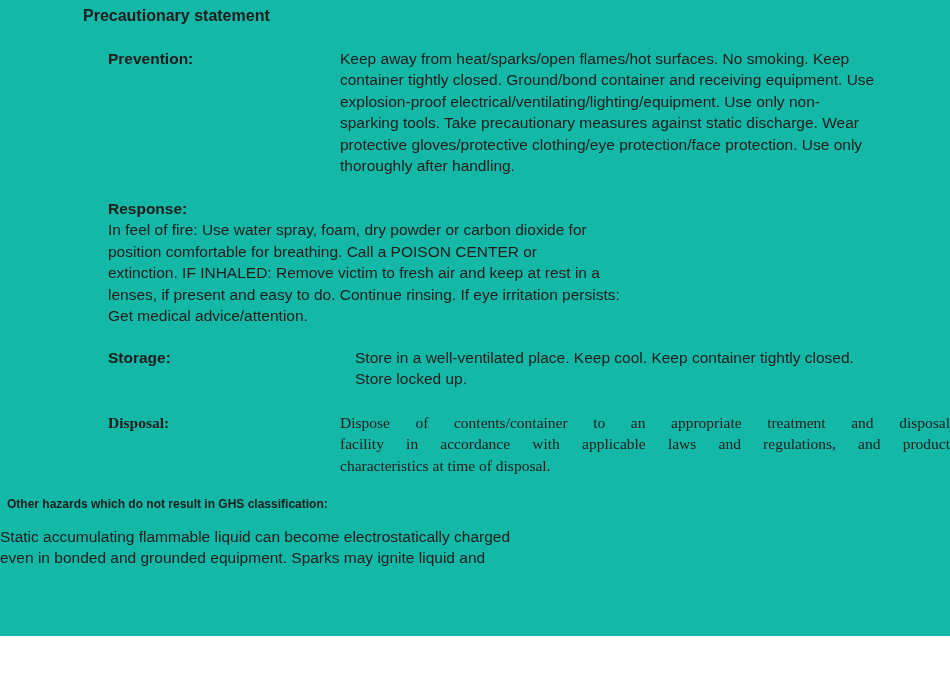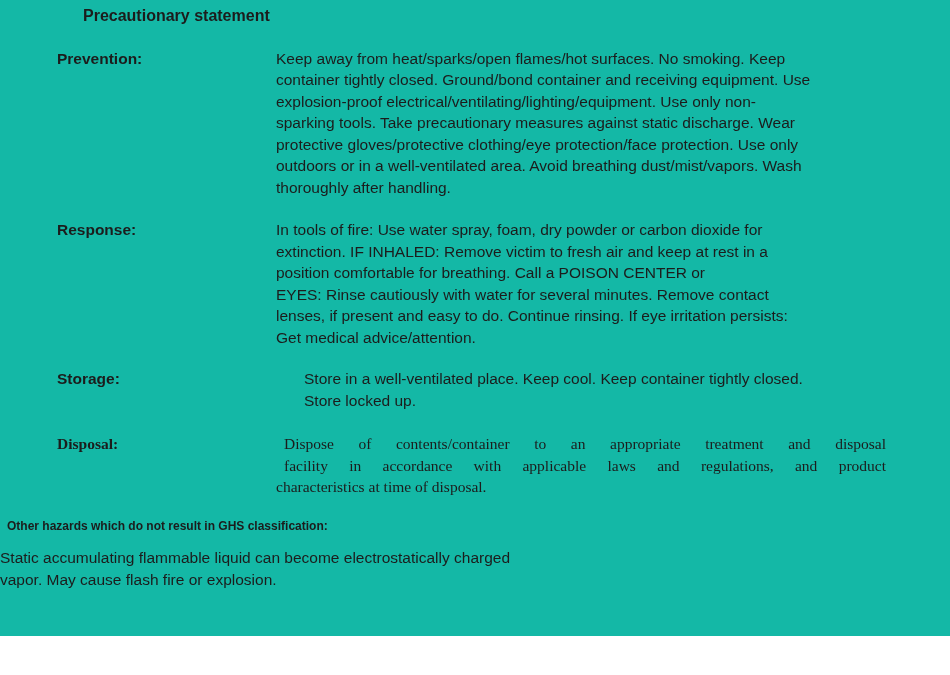--- a/index.html
+++ b/index.html
@@ -15,26 +15,26 @@
     line-height: 21.5px;
     padding-top: 5px;
     overflow: hidden;
   }
   .doc-title {
     margin-left: 83px;
     margin-bottom: 21px;
     font-weight: bold;
     font-size: 16px;
   }
-  .row { display: flex; padding-left: 57px; align-items: flex-start; }
+  .row { display: flex; padding-left: 108px; align-items: flex-start; justify-content: space-between; }
   .row-label { width: 219px; flex: none; font-weight: bold; }
   .row-text { width: 610px; flex: none; }
   .row-text > div, .tail-text > div { white-space: nowrap; }
-  .row-text > div.jl { white-space: normal; text-align: justify; text-align-last: justify; margin-left: 8px; }
-  .row-response { margin-top: 21px; }
+  .row-text > div.jl { white-space: normal; text-align: justify; text-align-last: justify; }
+  .row-response { margin-top: 21px; flex-direction: column; }
   .row-storage  { margin-top: 20px; gap: 28px; }
   .row-disposal { margin-top: 22px; font-family: Liberation Serif, serif; }
   .other-heading {
     margin-top: 18px;
     margin-left: 7px;
     font-weight: bold;
     font-size: 12px;
   }
   .tail-text {
     margin-top: 10px;
@@ -49,32 +49,30 @@
   <div class="doc-title">Precautionary statement</div>
 
   <div class="row">
     <div class="row-label">Prevention:</div>
     <div class="row-text">
         <div>Keep away from heat/sparks/open flames/hot surfaces. No smoking. Keep</div>
         <div>container tightly closed. Ground/bond container and receiving equipment. Use</div>
         <div>explosion-proof electrical/ventilating/lighting/equipment. Use only non-</div>
         <div>sparking tools. Take precautionary measures against static discharge. Wear</div>
         <div>protective gloves/protective clothing/eye protection/face protection. Use only</div>
-        <div>outdoors or in a well-ventilated area. Avoid breathing dust/mist/vapors. Wash</div>
         <div>thoroughly after handling.</div>
       </div>
   </div>
 
   <div class="row row-response">
     <div class="row-label">Response:</div>
     <div class="row-text">
-        <div>In tools of fire: Use water spray, foam, dry powder or carbon dioxide for</div>
+        <div>In feel of fire: Use water spray, foam, dry powder or carbon dioxide for</div>
+        <div>position comfortable for breathing. Call a POISON CENTER or</div>
         <div>extinction. IF INHALED: Remove victim to fresh air and keep at rest in a</div>
-        <div>position comfortable for breathing. Call a POISON CENTER or</div>
-        <div>EYES: Rinse cautiously with water for several minutes. Remove contact</div>
         <div>lenses, if present and easy to do. Continue rinsing. If eye irritation persists:</div>
         <div>Get medical advice/attention.</div>
       </div>
   </div>
 
   <div class="row row-storage">
     <div class="row-label">Storage:</div>
     <div class="row-text">
         <div>Store in a well-ventilated place. Keep cool. Keep container tightly closed.</div>
         <div>Store locked up.</div>
@@ -87,16 +85,16 @@
         <div class="jl">Dispose of contents/container to an appropriate treatment and disposal</div>
         <div class="jl">facility in accordance with applicable laws and regulations, and product</div>
         <div>characteristics at time of disposal.</div>
       </div>
   </div>
 
   <div class="other-heading">Other hazards which do not result in GHS classification:</div>
 
   <div class="tail-text">
       <div>Static accumulating flammable liquid can become electrostatically charged</div>
-      <div>vapor. May cause flash fire or explosion.</div>
+      <div>even in bonded and grounded equipment. Sparks may ignite liquid and</div>
     </div>
 
 </div>
 
 </body></html>

